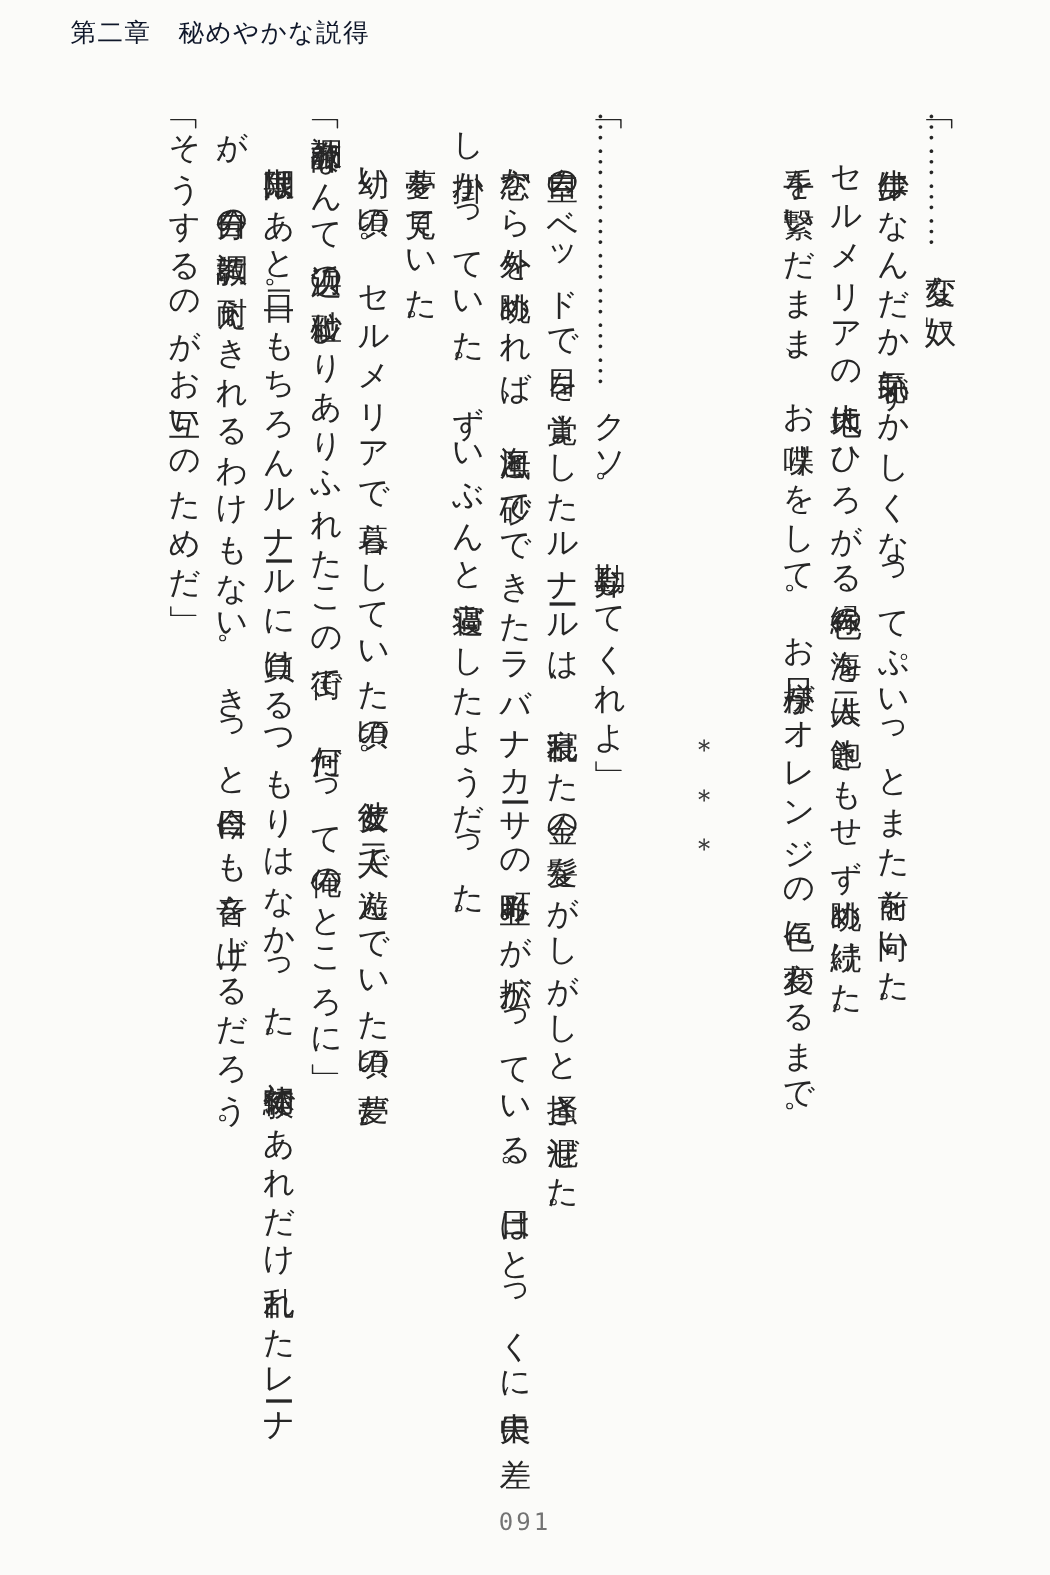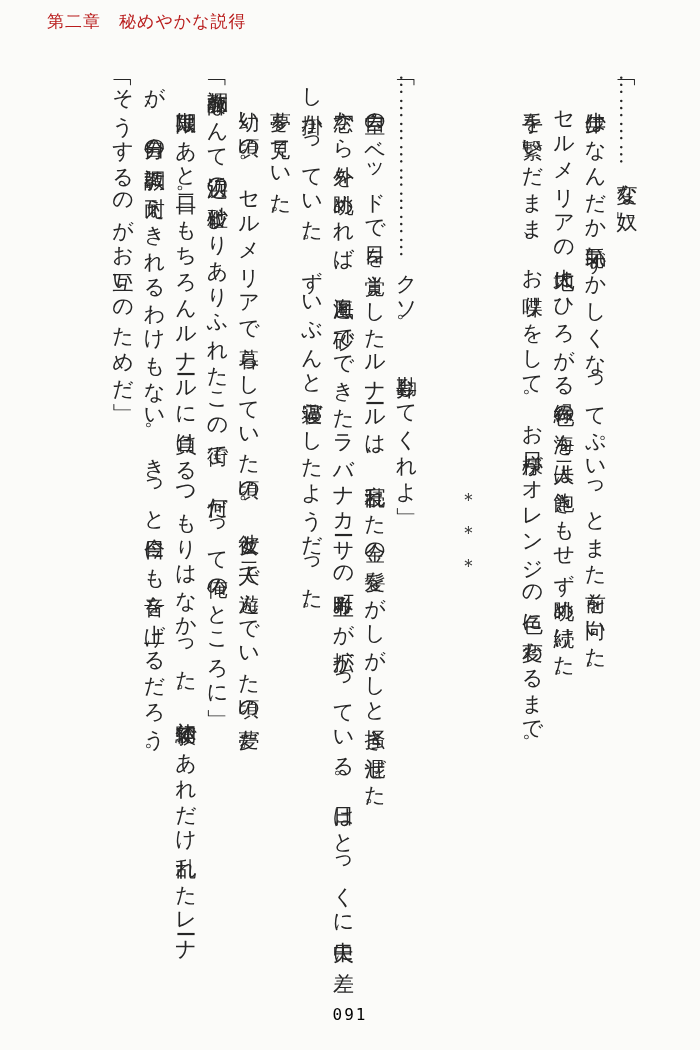--- a/index.html
+++ b/index.html
@@ -13,21 +13,21 @@
     background: #fbfbf9;
     overflow: hidden;
     font-family: "Liberation Serif", "DejaVu Serif", serif;
   }
   
   .chapter-header {
     position: absolute;
     top: 10px;
     left: 47px;
     font-size: 17px;
-    color: #b91c1c;
+    color: #0f172a;
     letter-spacing: 1px;
     white-space: pre;
   }
   
   .body-text {
     position: absolute;
     top: 72px;
     right: 58px;
     height: 912px;
     writing-mode: vertical-rl;
@@ -53,21 +53,21 @@
   
   .page-number {
     position: absolute;
     bottom: 26px;
     left: 0;
     width: 100%;
     text-align: center;
     font-family: "DejaVu Sans Mono", monospace;
     font-size: 16px;
     letter-spacing: 2px;
-    color: #000000;
+    color: #737373;
   }
 </style>
 </head>
 <body>
 
 <div>
 
   <div class="chapter-header">第二章　秘めやかな説得</div>
 
   <div class="body-text">

